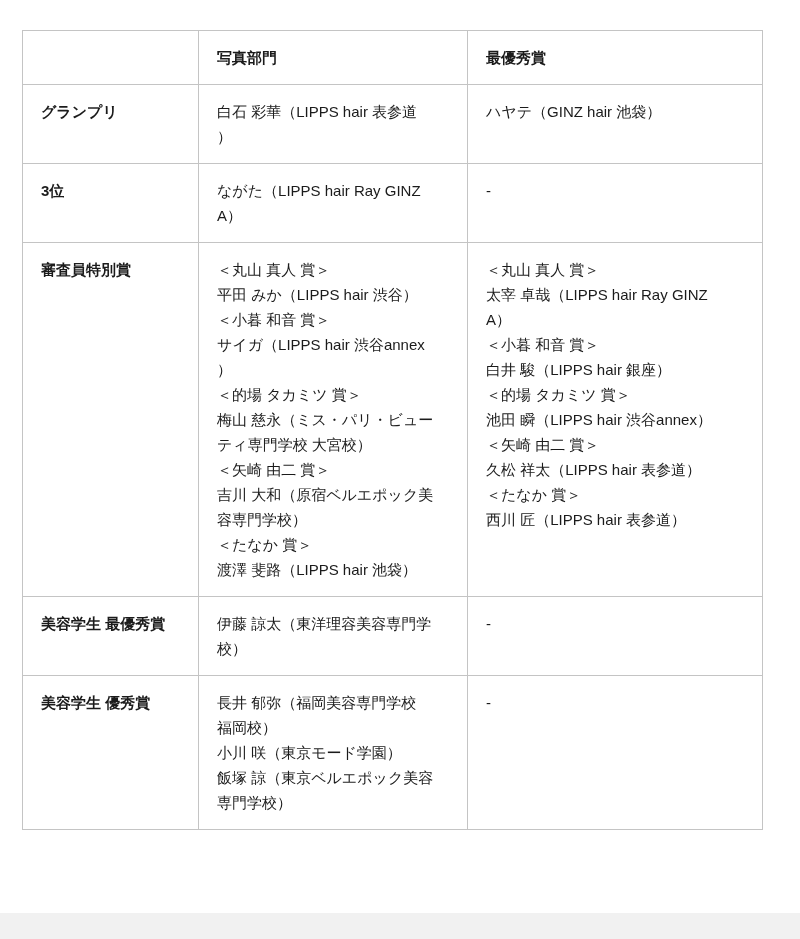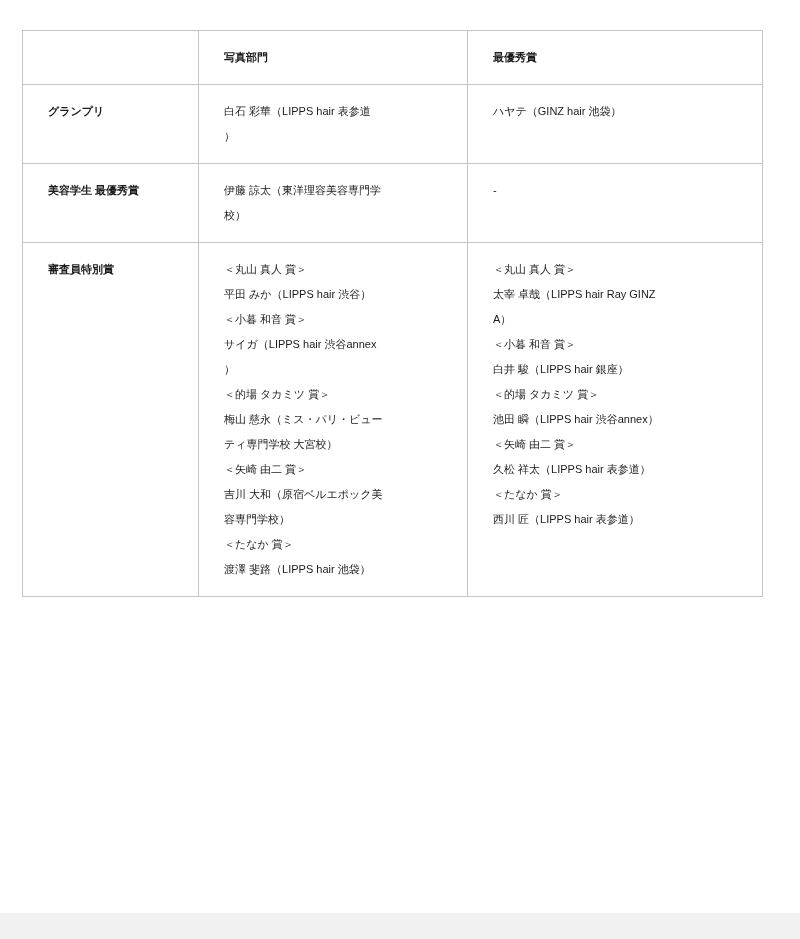--- a/index.html
+++ b/index.html
@@ -30,22 +30,22 @@
     top: 30px;
     width: 740px;
     border-collapse: collapse;
     table-layout: fixed;
   }
   .awards-table th,
   .awards-table td {
     border: 1px solid var(--border-color);
     vertical-align: top;
     text-align: left;
-    padding: 14px 25px;
-    font-size: 11px;
+    padding: 14px 18px;
+    font-size: 15px;
     line-height: 25px;
     white-space: pre-line;
     word-break: break-word;
     font-weight: normal;
   }
   .awards-table thead th {
     font-weight: bold;
   }
   .awards-table tbody th.row-label {
     font-weight: bold;
@@ -81,23 +81,23 @@
       </tr>
     </thead>
     <tbody>
       <tr>
         <th class="row-label">グランプリ</th>
         <td>白石 彩華（LIPPS hair 表参道
 ）</td>
         <td>ハヤテ（GINZ hair 池袋）</td>
       </tr>
       <tr>
-        <th class="row-label">美容学生 最優秀賞</th>
-        <td>伊藤 諒太（東洋理容美容専門学
-校）</td>
+        <th class="row-label">3位</th>
+        <td>ながた（LIPPS hair Ray GINZ
+A）</td>
         <td>-</td>
       </tr>
       <tr>
         <th class="row-label">審査員特別賞</th>
         <td>＜丸山 真人 賞＞
 平田 みか（LIPPS hair 渋谷）
 ＜小暮 和音 賞＞
 サイガ（LIPPS hair 渋谷annex
 ）
 ＜的場 タカミツ 賞＞
@@ -113,18 +113,33 @@
 A）
 ＜小暮 和音 賞＞
 白井 駿（LIPPS hair 銀座）
 ＜的場 タカミツ 賞＞
 池田 瞬（LIPPS hair 渋谷annex）
 ＜矢崎 由二 賞＞
 久松 祥太（LIPPS hair 表参道）
 ＜たなか 賞＞
 西川 匠（LIPPS hair 表参道）</td>
       </tr>
+      <tr>
+        <th class="row-label">美容学生 最優秀賞</th>
+        <td>伊藤 諒太（東洋理容美容専門学
+校）</td>
+        <td>-</td>
+      </tr>
+      <tr>
+        <th class="row-label">美容学生 優秀賞</th>
+        <td>長井 郁弥（福岡美容専門学校
+福岡校）
+小川 咲（東京モード学園）
+飯塚 諒（東京ベルエポック美容
+専門学校）</td>
+        <td>-</td>
+      </tr>
     </tbody>
   </table>
 
   <div class="footer-band"></div>
 
 </div>
 
 </body></html>

